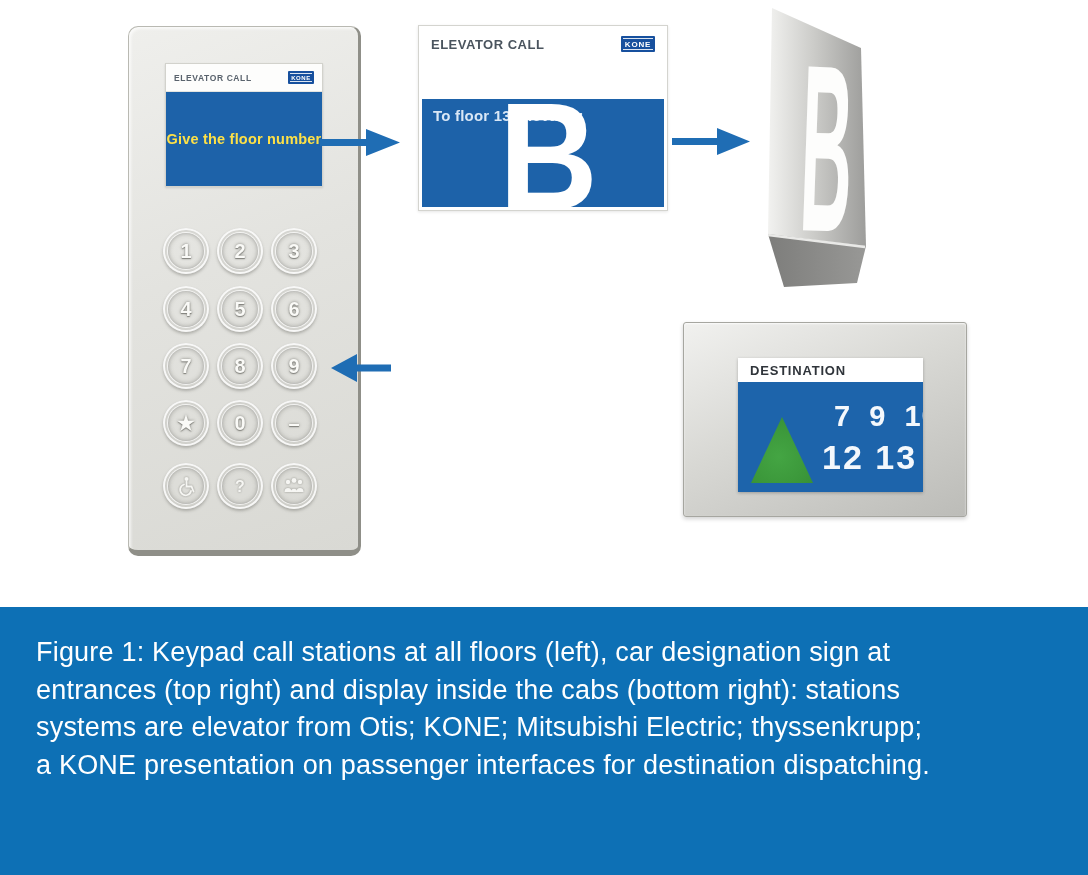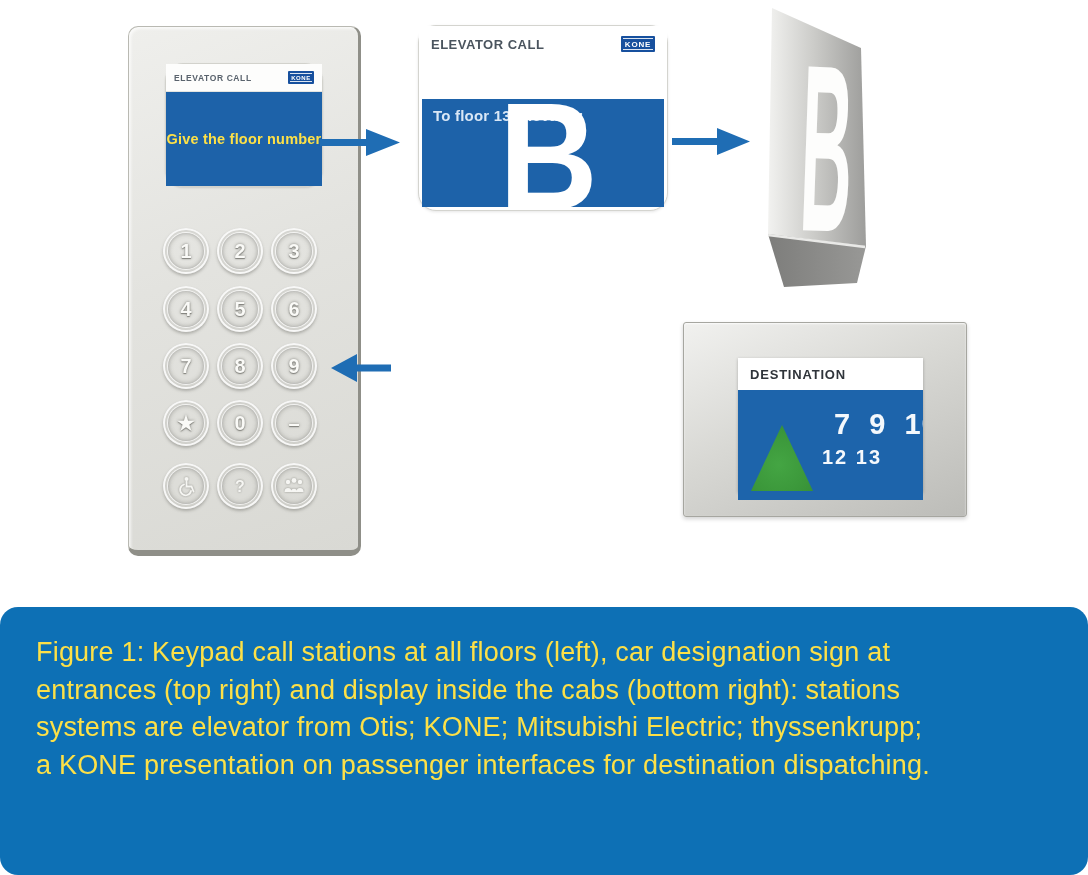--- a/index.html
+++ b/index.html
@@ -1,20 +1,20 @@
 <!DOCTYPE html>
 <html><head>
 <meta charset="utf-8">
 <style>
   html,body{margin:0;padding:0;}
   body{
     width:1088px;height:875px;position:relative;background:#ffffff;
     font-family:"Liberation Sans", sans-serif;overflow:hidden;
   }
-  .abs{position:absolute;border-radius:18px;}
+  .abs{position:absolute;}
 
   
   .keypad-panel{
     left:128px;top:26px;width:229px;height:523px;
     background:linear-gradient(160deg,#efefec 0%,#e3e3df 45%,#d9d9d4 100%);
     border:1px solid #b9b9b2;
     border-right:3px solid #8f8f88;
     border-bottom:6px solid #8f8f88;
     border-radius:10px;
     box-shadow:inset 2px 2px 3px rgba(255,255,255,.7);
@@ -103,43 +103,43 @@
     left:683px;top:322px;width:282px;height:193px;
     background:linear-gradient(155deg,#f1f1ef 0%,#d8d8d4 45%,#bcbcb8 100%);
     border:1px solid #a6a6a0;border-radius:3px;
     box-shadow:inset 0 1px 2px rgba(255,255,255,.8), 0 2px 4px rgba(0,0,0,.18);
   }
   .dd-screen-unit{
     position:absolute;left:54px;top:35px;width:185px;height:134px;
     box-shadow:0 1px 3px rgba(0,0,0,.25);
   }
   .dd-header{
-    height:32px;background:#ffffff;display:flex;align-items:center;
+    height:24px;background:#ffffff;display:flex;align-items:center;
     padding-left:12px;
   }
   .dd-header .hdr-title{
     font-size:13px;font-weight:bold;letter-spacing:.8px;color:#2f343a;
   }
   .dd-screen{position:relative;height:110px;background:#1d64ab;overflow:hidden;}
   .dest-triangle{
     position:absolute;left:13px;bottom:9px;width:62px;height:66px;
     background:radial-gradient(circle at 45% 60%,#44a543 0%,#3b973a 60%,#358a35 100%);
     clip-path:polygon(50% 0%, 100% 100%, 0% 100%);
   }
   .dd-floors{position:absolute;left:84px;top:18px;color:#f4f8fc;font-weight:bold;}
   .dd-floors .row1{font-size:29px;white-space:pre;letter-spacing:1px;padding-left:12px;}
-  .dd-floors .row2{font-size:20px;white-space:pre;letter-spacing:2px;margin-top:5px;}
+  .dd-floors .row2{font-size:34px;white-space:pre;letter-spacing:2px;margin-top:5px;}
 
   
   .caption-box{
     left:0;top:607px;width:1088px;height:268px;background:#0d70b5;
     box-sizing:border-box;padding:27px 36px 0 36px;
   }
   .caption-box .cap-line{
-    color:#fde047;font-size:27px;line-height:37.5px;letter-spacing:.2px;
+    color:#ffffff;font-size:27px;line-height:37.5px;letter-spacing:.2px;
   }
 </style>
 </head>
 <body>
 
 <div class="abs keypad-panel">
   <div class="abs kp-screen-unit">
     <div class="kp-screen-header">
       <span class="hdr-title">ELEVATOR CALL</span>
       <span class="kone-logo small">KONE</span>

